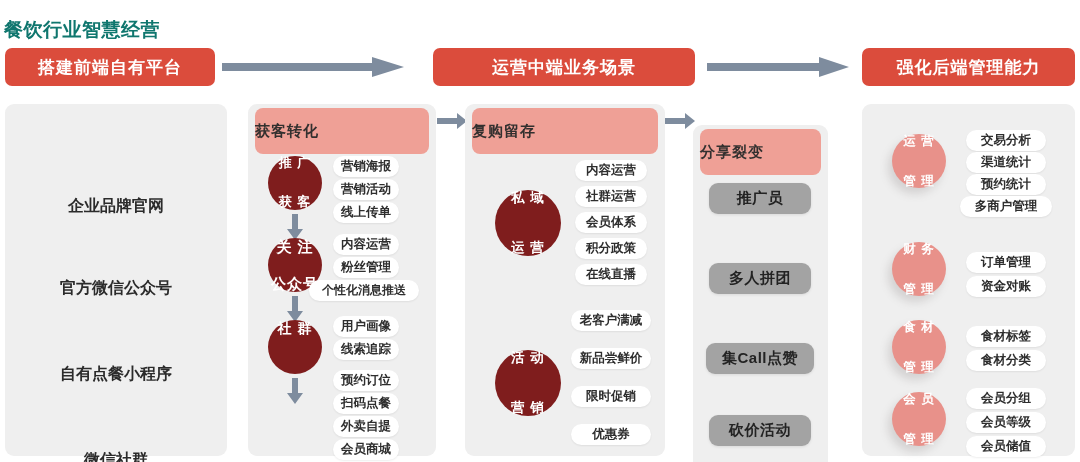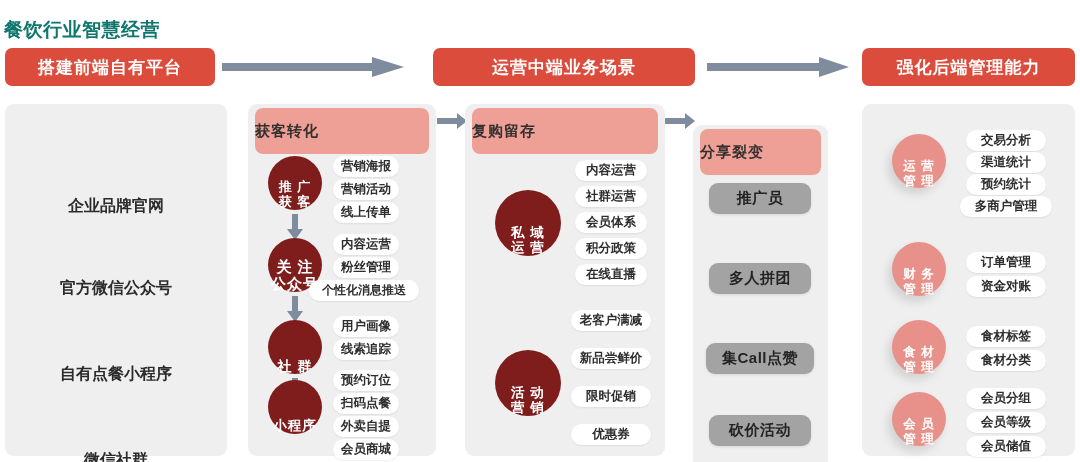--- a/index.html
+++ b/index.html
@@ -64,21 +64,21 @@
   #sub3 .sub-hdr{width:121px;}
 
   .mini-arrow{position:absolute;top:113px;width:30px;height:16px;}
   #mini1{left:437px;}
   #mini2{left:665px;}
   .mini-arrow svg{display:block;width:100%;height:100%;}
 
   
   .circle{
     position:absolute;border-radius:50%;
-    display:flex;flex-direction:column;align-items:center;justify-content:flex-end;
+    display:flex;flex-direction:column;align-items:center;justify-content:space-between;
     color:#fff;font-weight:bold;text-align:center;line-height:1.15;
   }
   .circle.dark{background:#7f1d1d;}
   .circle.light{background:#e8918a;box-shadow:-4px 6px 8px rgba(120,110,110,0.22);}
   .circle span{display:block;letter-spacing:1px;}
 
   
   .vArrow{position:absolute;width:16px;height:26px;}
   .vArrow svg{display:block;width:100%;height:100%;}
 
@@ -170,23 +170,20 @@
   </div>
   <div class="pill" style="left:85px;top:212px;width:66px">用户画像</div>
   <div class="pill" style="left:85px;top:235px;width:66px">线索追踪</div>
 
   <div class="vArrow" style="left:39px;top:274px">
     <svg viewBox="0 0 16 26">
         <path d="M5 0 L11 0 L11 15 L16 15 L8 26 L0 15 L5 15 Z" fill="#7e8c9e"></path>
       </svg>
   </div>
 
-  <div class="circle dark" style="left:20px;top:276px;width:54px;height:54px;font-size:13.5px">
-    <span>小程序</span>
-  </div>
   <div class="pill" style="left:85px;top:266px;width:66px">预约订位</div>
   <div class="pill" style="left:85px;top:289px;width:66px">扫码点餐</div>
   <div class="pill" style="left:85px;top:312px;width:66px">外卖自提</div>
   <div class="pill" style="left:85px;top:335px;width:66px">会员商城</div>
 </div>
 
 <div class="mini-arrow" id="mini1">
   <svg viewBox="0 0 30 16">
       <path d="M0 5 L20 5 L20 0 L30 8 L20 16 L20 11 L0 11 Z" fill="#7e8c9e"></path>
     </svg>

